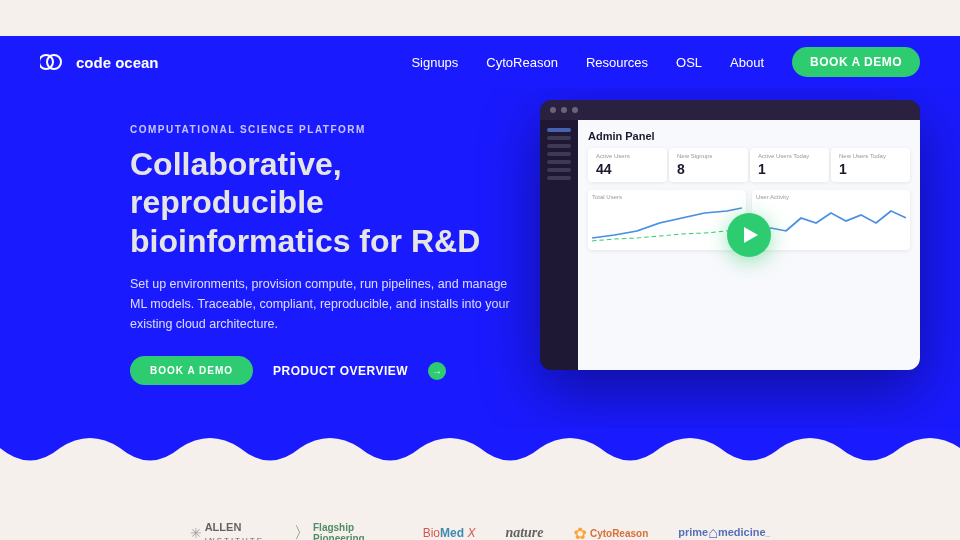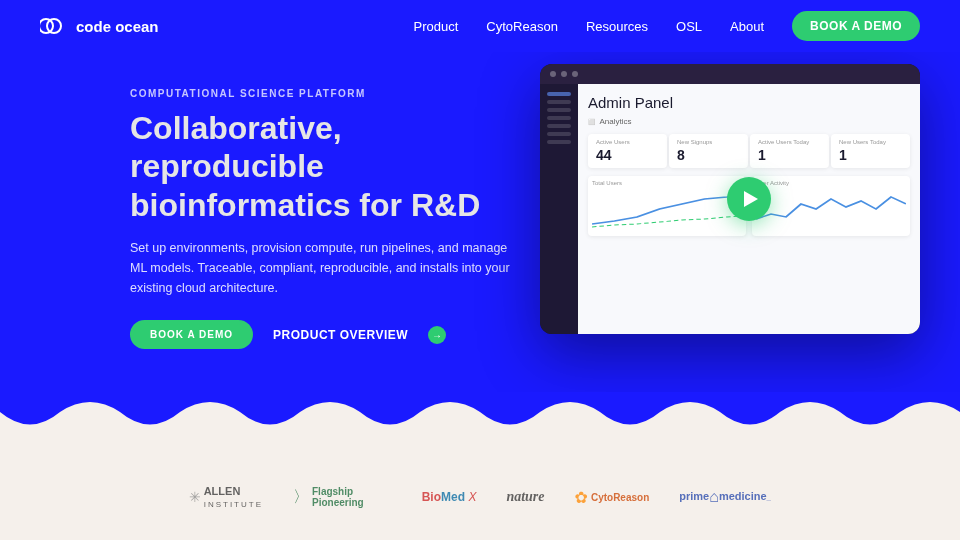--- a/index.html
+++ b/index.html
@@ -8,20 +8,21 @@
     
     .navbar {
       background: #1a1aff;
       display: flex;
       align-items: center;
       justify-content: space-between;
       padding: 0 40px;
       height: 52px;
       position: relative;
       z-index: 10;
+      margin-top: 36px;
     }
     .logo {
       display: flex;
       align-items: center;
       gap: 8px;
       color: white;
       font-size: 15px;
       font-weight: 600;
     }
     .logo-icon {
@@ -178,22 +179,22 @@
     .dash-sidebar-item.active {
       background: rgba(100,150,255,0.6);
     }
     .dash-content {
       flex: 1;
       background: #f8f9fc;
       padding: 10px;
       overflow: hidden;
     }
     .dash-title {
-      font-size: 15px;
-      font-weight: 400;
+      font-size: 11px;
+      font-weight: 700;
       color: #1a1a2e;
       margin-bottom: 6px;
     }
     .dash-subtitle {
       font-size: 8px;
       color: #666;
       margin-bottom: 8px;
       display: flex;
       align-items: center;
       gap: 4px;
@@ -334,21 +335,21 @@
   <div class="logo">
     <div class="logo-icon">
       <svg width="28" height="18" viewBox="0 0 28 18">
         <circle cx="6" cy="9" r="7" fill="none" stroke="white" stroke-width="2"></circle>
         <circle cx="14" cy="9" r="7" fill="none" stroke="white" stroke-width="2"></circle>
       </svg>
     </div>
     <span>code ocean</span>
   </div>
   <div class="nav-links">
-    <a class="nav-link">Product</a>
+    <a class="nav-link">Signups</a>
     <a class="nav-link">CytoReason</a>
     <a class="nav-link">Resources</a>
     <a class="nav-link">OSL</a>
     <a class="nav-link">About</a>
     <button class="book-demo-btn">BOOK A DEMO</button>
   </div>
 </nav>
 
 <section class="hero">
   <div class="hero-text">
@@ -375,21 +376,20 @@
         <div class="dash-sidebar-item active"></div>
         <div class="dash-sidebar-item"></div>
         <div class="dash-sidebar-item"></div>
         <div class="dash-sidebar-item"></div>
         <div class="dash-sidebar-item"></div>
         <div class="dash-sidebar-item"></div>
         <div class="dash-sidebar-item"></div>
       </div>
       <div class="dash-content">
         <div class="dash-title">Admin Panel</div>
-        <div class="dash-subtitle">Analytics</div>
         <div class="dash-metrics">
           <div class="dash-metric">
             <div class="dash-metric-label">Active Users</div>
             <div class="dash-metric-value">44</div>
           </div>
           <div class="dash-metric">
             <div class="dash-metric-label">New Signups</div>
             <div class="dash-metric-value">8</div>
           </div>
           <div class="dash-metric">
@@ -437,21 +437,21 @@
   <div class="logos-row">
     <div class="logo-item">
       <span style="font-size:14px; margin-right:3px; color:#888;">✳</span>
       <span class="logo-text allen">ALLEN<br><span style="font-size:8px; font-weight:400; letter-spacing:2px;">INSTITUTE</span></span>
     </div>
     <div class="logo-item">
       <span style="color:#1a6b3a; font-size:16px; margin-right:3px;">〉</span>
       <span class="logo-text flagship">Flagship<br>Pioneering</span>
     </div>
     <div class="logo-item">
-      <span class="logo-text biomed"><span style="color:#cc2222; font-weight:700;margin-left:28px;">Bio</span><span style="color:#0369a1; font-weight:800;">Med</span> <span style="color:#cc2222; font-weight:400; font-style:italic;">X</span></span>
+      <span class="logo-text biomed"><span style="color:#cc2222; font-weight:400;margin-left:28px;">Bio</span><span style="color:#0369a1; font-weight:800;">Med</span> <span style="color:#cc2222; font-weight:400; font-style:italic;">X</span></span>
     </div>
     <div class="logo-item">
       <span class="logo-text nature">nature</span>
     </div>
     <div class="logo-item">
       <span style="font-size:16px; color:#ff8800; margin-right:3px;">✿</span>
       <span class="logo-text cyto">CytoReason</span>
     </div>
     <div class="logo-item">
       <span class="logo-text prime">prime<span style="font-size:16px; vertical-align:middle;">⌂</span>medicine<span style="font-size:8px;">_</span></span>

